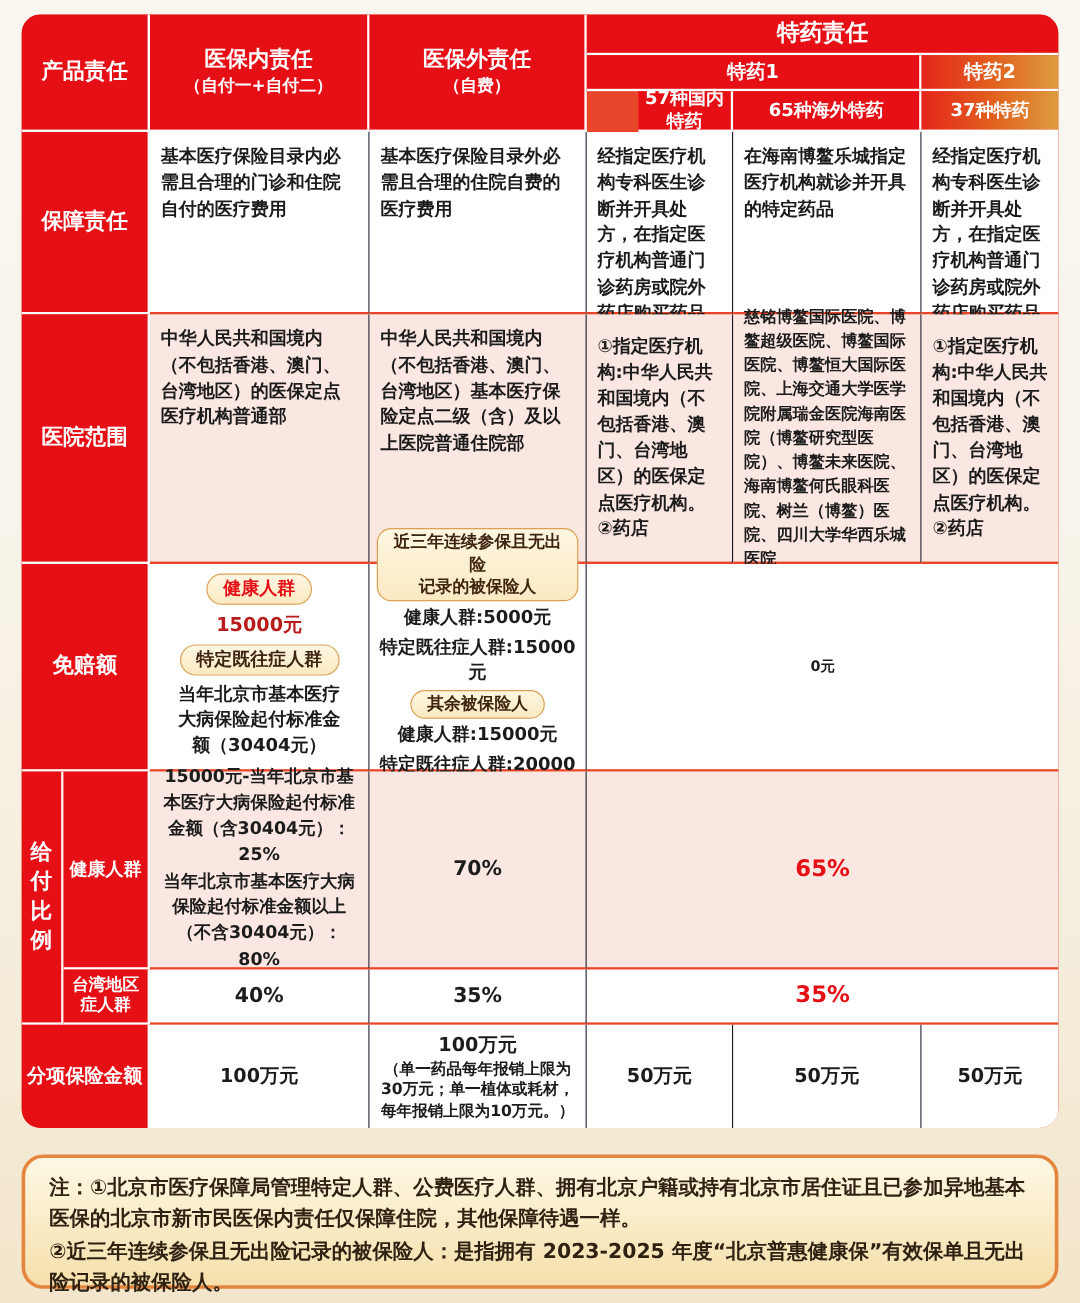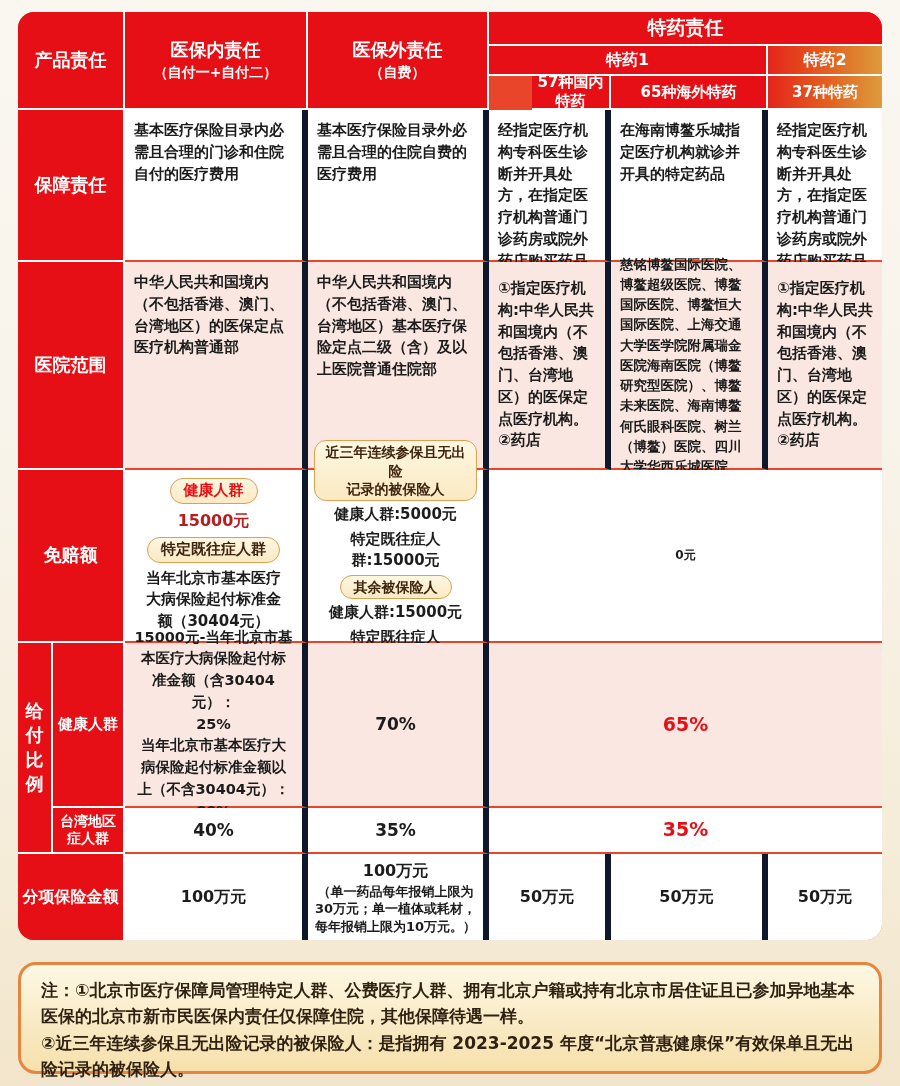--- a/index.html
+++ b/index.html
@@ -21,21 +21,21 @@
   }
   .cell { display:flex; align-items:center; justify-content:center; text-align:center; }
   .h {
     background:#e60f15; color:#fff; font-weight:bold;
     border-right:2px solid #fff; border-bottom:2px solid #fff;
     flex-direction:column; line-height:1.25;
   }
   .h.gold { background:linear-gradient(90deg,#e5251b 0%,#e1641f 55%,#dd9c3e 100%); }
   .b {
     background:#fff; color:#1c1c1c;
-    border-right:6px solid #0f172a; border-bottom:2px solid #ea4529;
+    border-right:1px solid #0f172a; border-bottom:2px solid #ea4529;
     font-weight:600; font-size:15px; line-height:1.45;
   }
   .b.pink { background:#fae7e1; }
   .er { border-right:none; }
   .eb { border-bottom:none; }
   .para { align-items:flex-start; justify-content:flex-start; text-align:left; padding:10px 9px; white-space:pre-line; }
   .para.mid { align-items:center; }
   .fs13 { font-size:13.5px; line-height:1.5; }
   .t18 { font-size:18px; }
   .t19 { font-size:19px; }

